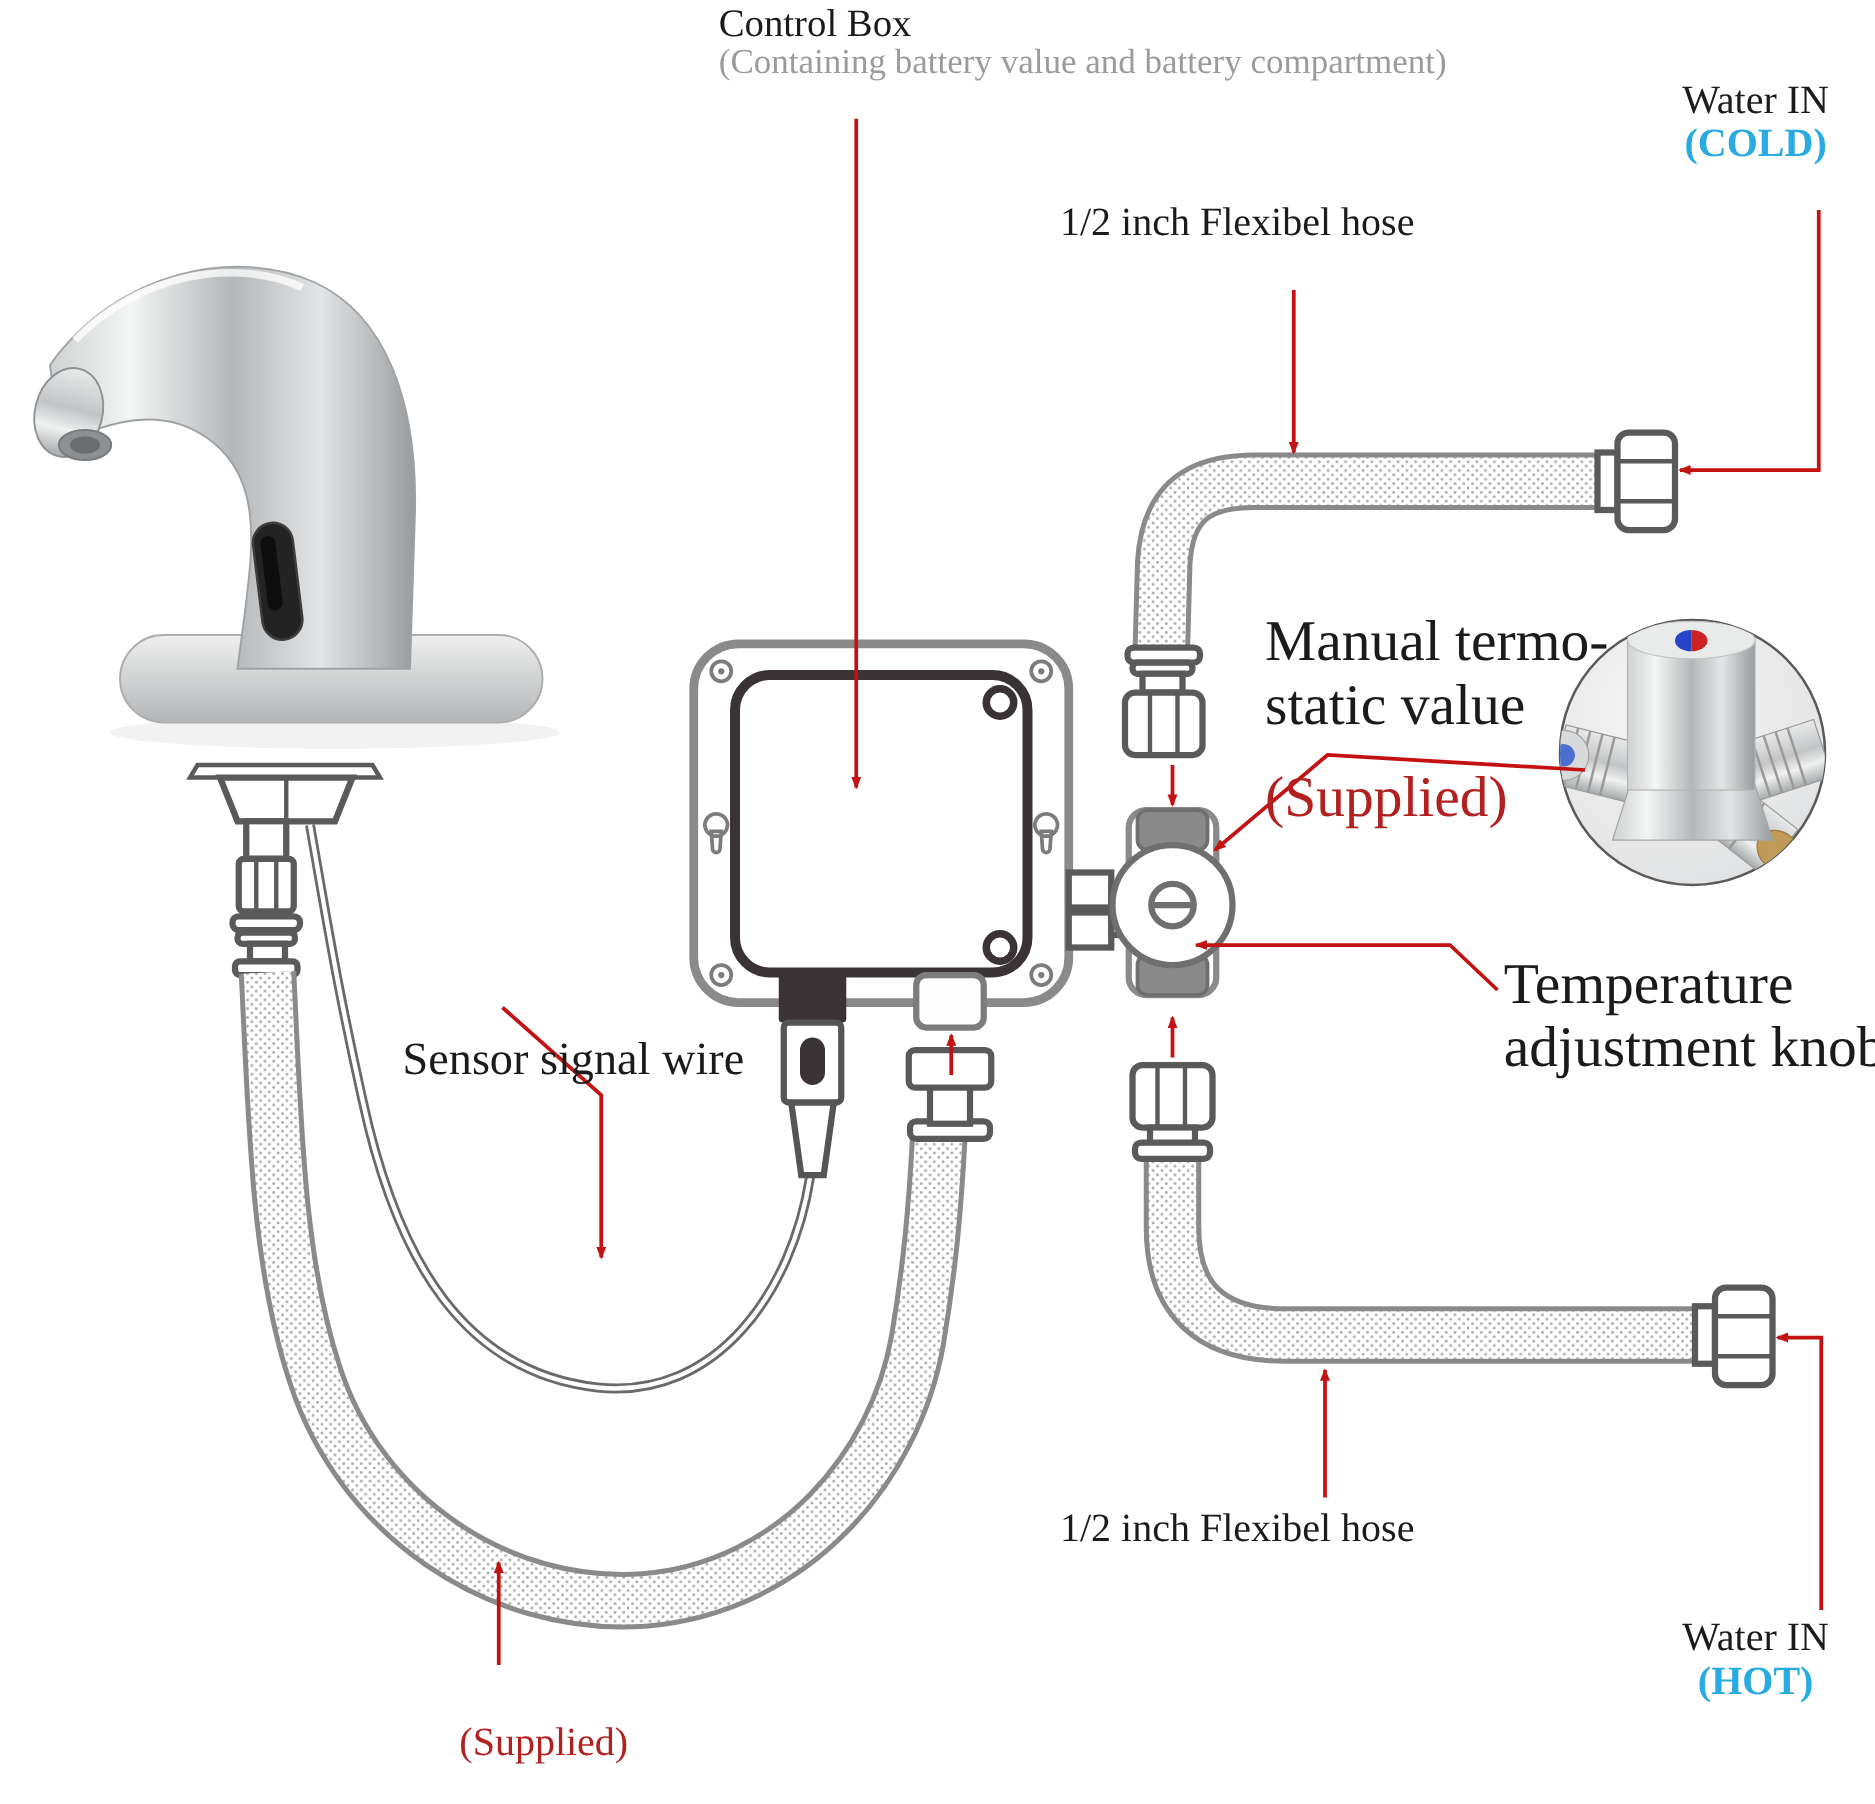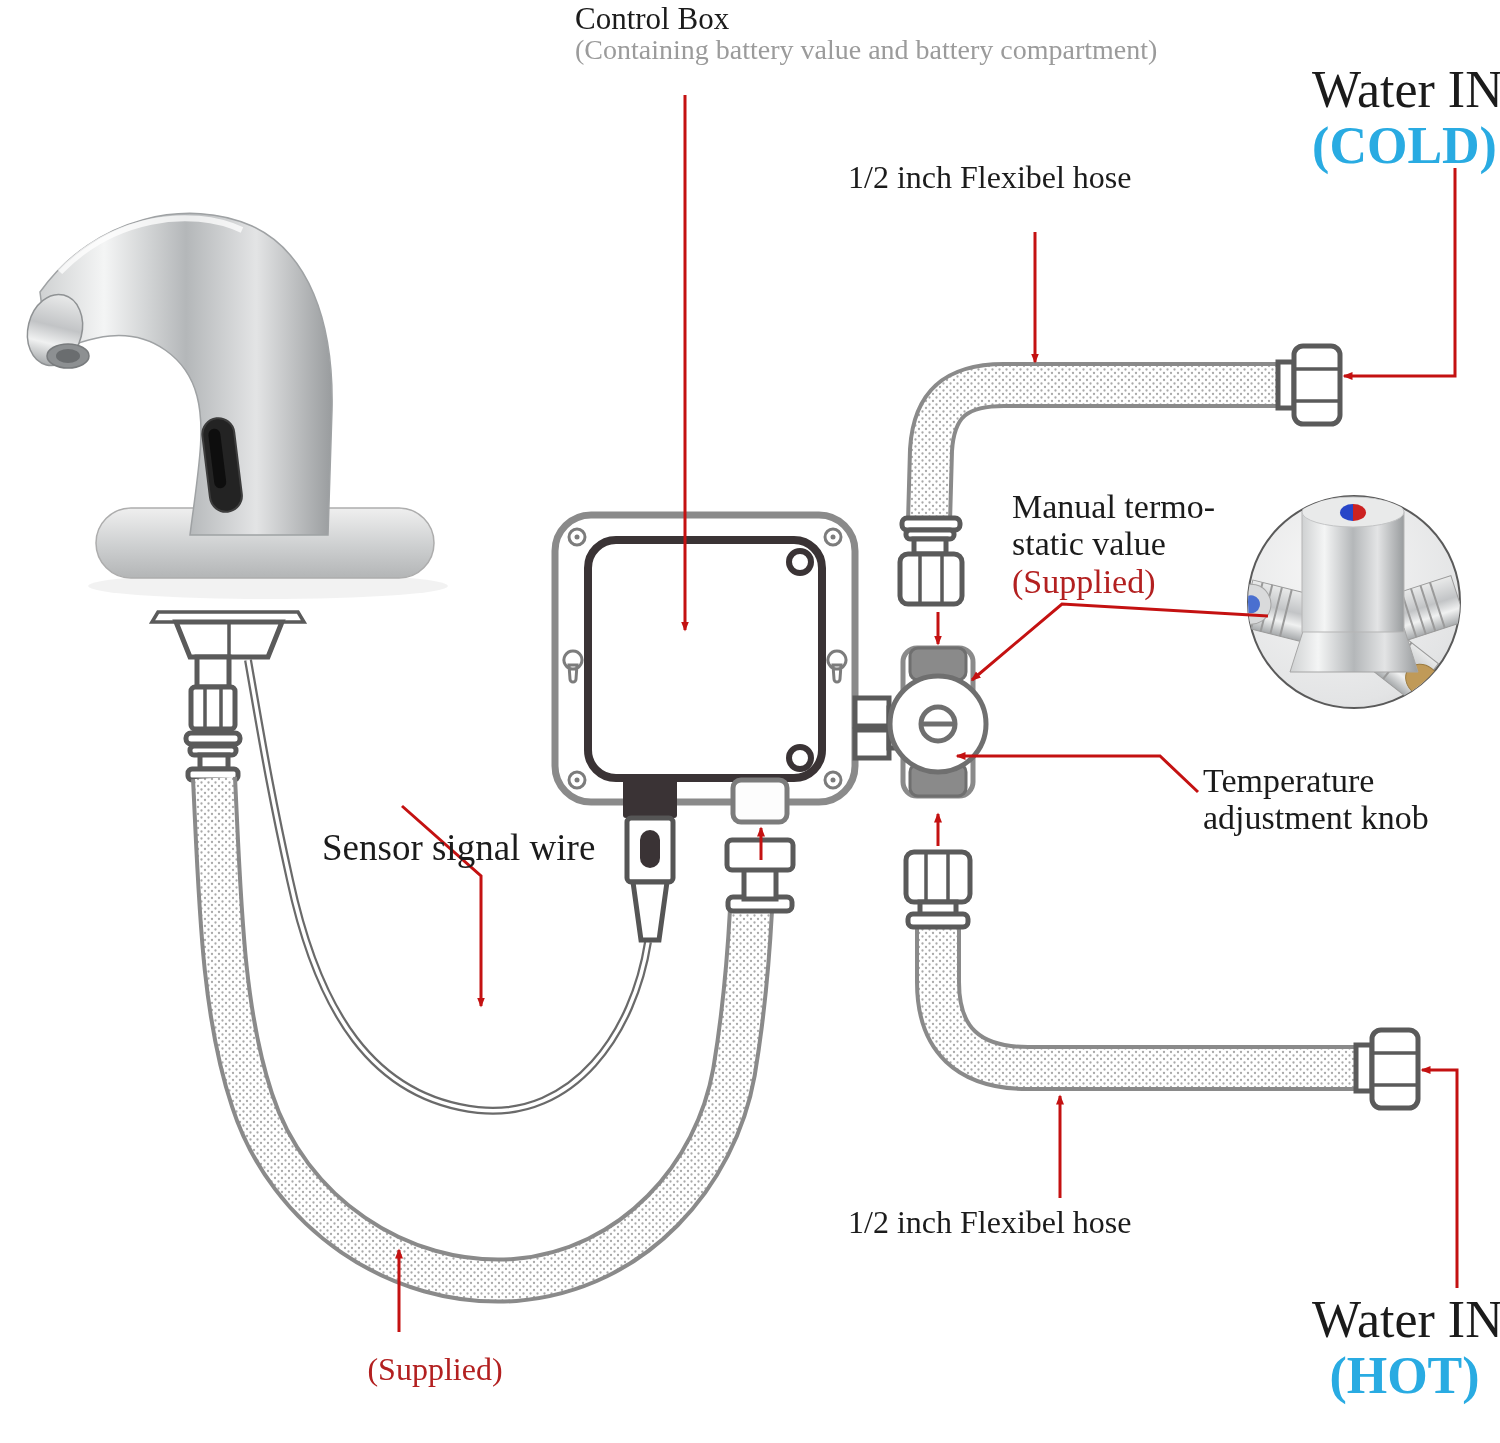--- a/index.html
+++ b/index.html
@@ -2,28 +2,28 @@
 <html style="--arrow-red: #c41111; --label-red: #a61515; --supplied-red: #b32020; --cold-cyan: #29abe2; --text-dark: #1b1b1b; --text-gray: #9b9b9b; --line-gray: #6a6a6a; --port-gray: #8a8a8a;"><head>
 <meta charset="utf-8">
 <style>
   html,body{margin:0;padding:0;}
   body{width:1500px;height:1443px;position:relative;background:#ffffff;overflow:hidden;
        font-family:"Liberation Serif","DejaVu Serif",serif;}
   #stage{position:absolute;inset:0;width:1500px;height:1218px;}
   svg{position:absolute;left:0;top:0;}
   .lbl{position:absolute;color:var(--text-dark,#1b1b1b);white-space:nowrap;line-height:1.08;}
   .dkred{color:var(--label-red,#a61515);font-weight:bold;}
-  .supred{color:var(--supplied-red,#b32020);}
+  .supred{color:var(--supplied-red,#b32020);margin-top:24px;}
   .cyan{color:var(--cold-cyan,#29abe2);font-weight:600;}
   .gray{color:var(--text-gray,#9b9b9b);}
   .fs31{font-size:31px;}
   .fs28{font-size:28px;}
   .fs41{font-size:32px;}
-  .fs40{font-size:52px;}
-  .fs34{font-size:34px;line-height:1.1;}
+  .fs40{font-size:32px;}
+  .fs34{font-size:46px;line-height:1.1;}
   .fs37{font-size:37px;}
   .ctr{text-align:center;}
   .arrow{stroke:var(--arrow-red,#c41111);stroke-width:3;fill:none;}
   .head{fill:var(--arrow-red,#c41111);}
   .art{stroke:#5a5a5a;stroke-width:5;fill:#ffffff;}
   .artthin{stroke:#5a5a5a;stroke-width:3.5;fill:#ffffff;}
   .seam{stroke:#5a5a5a;stroke-width:3.5;fill:none;}
   .port{fill:var(--port-gray,#8a8a8a);stroke:#6f6f6f;stroke-width:3;}
 </style>
 </head>

